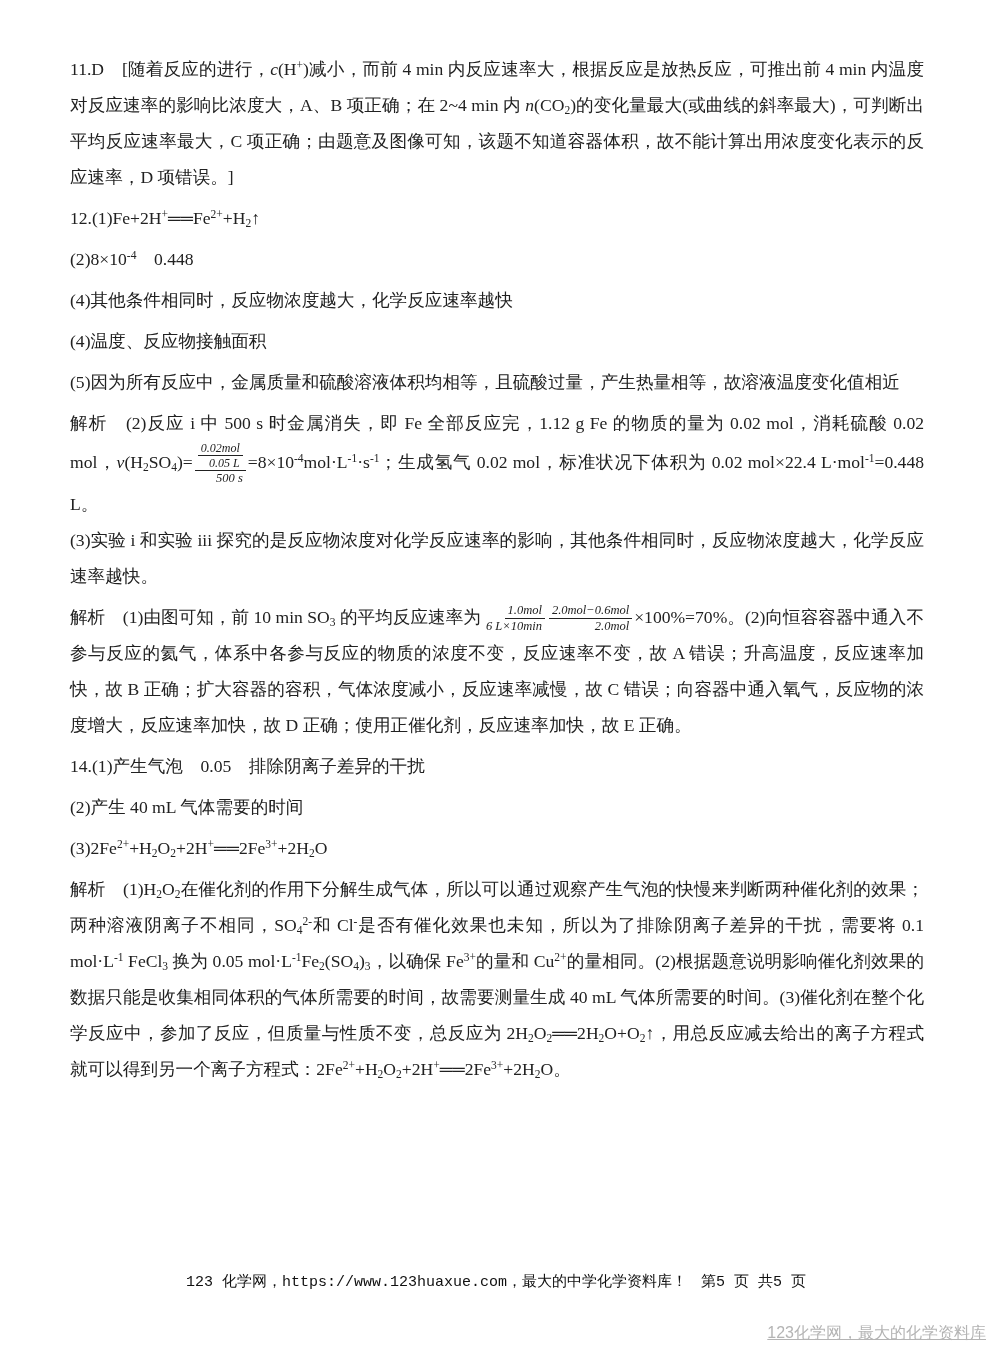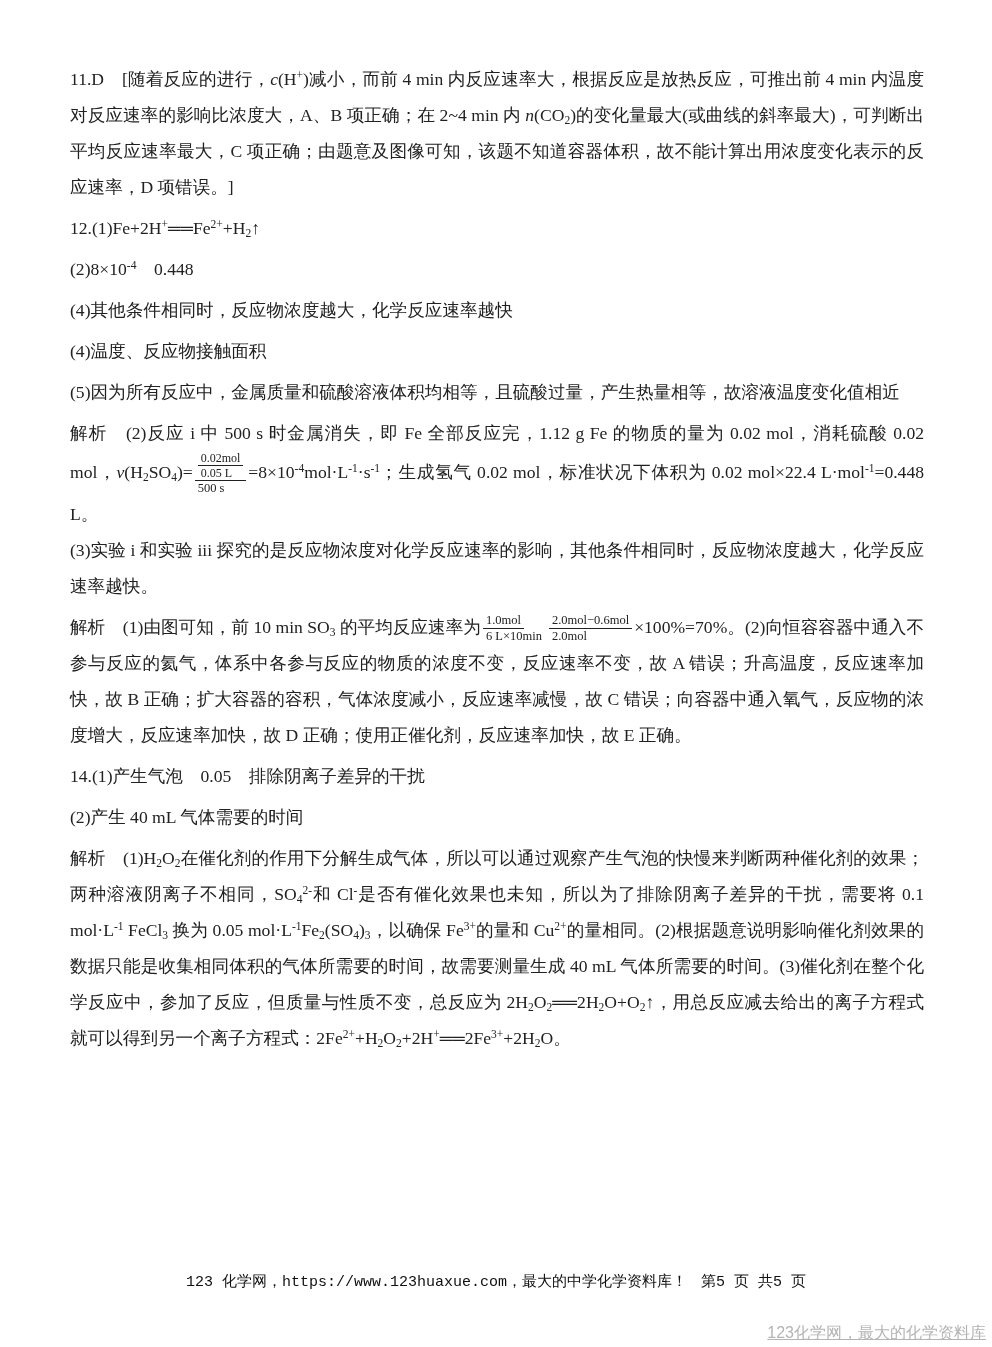--- a/index.html
+++ b/index.html
@@ -9,38 +9,39 @@
     margin:0 auto;
     background:#ffffff;
     color:#212121;
     font-family:"Liberation Serif","DejaVu Serif",serif;
     font-size:17.6px;
     line-height:36px;
     overflow:hidden;
   }
   .content{
     position:absolute;
-    left:70px;right:68px;top:56px;
+    left:70px;right:68px;top:46px;
     text-align:justify;
   }
   .content p{margin:0;}
   p.item{margin-top:5px;}
   sup,sub{font-size:11.5px;line-height:0;}
   sup{vertical-align:6px;}
   sub{vertical-align:-3px;}
   i{font-style:italic;}
   .frac{
     display:inline-flex;
     flex-direction:column;
-    align-items:flex-start;
+    align-items:flex-end;
     vertical-align:middle;
     text-align:center;
     font-size:12.5px;
     line-height:15px;
     margin:0 2px;
+    font-style:italic;
   }
   .fnum{border-bottom:1px solid #212121;padding:0 3px;}
   .fden{padding:0 3px;}
   .frac .frac{margin:0;font-size:12px;line-height:14px;}
   .footer{
     position:absolute;left:0;right:0;bottom:55px;
     text-align:center;
     font-family:Liberation Mono, monospace;
     font-size:15px;line-height:18px;
     color:#101010;
@@ -83,20 +84,21 @@
     <p class="item"><span>解析　(1)由图可知，前 10 min SO<sub>3</sub> 的平均反应速率为</span><span class="frac">
           <span class="fnum">1.0mol</span>
           <span class="fden">6 L×10min</span>
         </span><span class="frac">
           <span class="fnum">2.0mol−0.6mol</span>
           <span class="fden">2.0mol</span>
         </span><span>×100%=70%。(2)向恒容容器中通入不参与反应的氦气，体系中各参与反应的物质的浓度不变，反应速率不变，故 A 错误；升高温度，反应速率加快，故 B 正确；扩大容器的容积，气体浓度减小，反应速率减慢，故 C 错误；向容器中通入氧气，反应物的浓度增大，反应速率加快，故 D 正确；使用正催化剂，反应速率加快，故 E 正确。</span></p>
 
     <p class="item">14.(1)产生气泡　0.05　排除阴离子差异的干扰</p>
     <p class="item">(2)产生 40 mL 气体需要的时间</p>
+    <p class="item">(3)2Fe<sup>2+</sup>+H<sub>2</sub>O<sub>2</sub>+2H<sup>+</sup>══2Fe<sup>3+</sup>+2H<sub>2</sub>O</p>
     <p class="item">解析　(1)H<sub>2</sub>O<sub>2</sub>在催化剂的作用下分解生成气体，所以可以通过观察产生气泡的快慢来判断两种催化剂的效果；两种溶液阴离子不相同，SO<sub>4</sub><sup>2-</sup>和 Cl<sup>-</sup>是否有催化效果也未知，所以为了排除阴离子差异的干扰，需要将 0.1 mol·L<sup>-1</sup> FeCl<sub>3</sub> 换为 0.05 mol·L<sup>-1</sup>Fe<sub>2</sub>(SO<sub>4</sub>)<sub>3</sub>，以确保 Fe<sup>3+</sup>的量和 Cu<sup>2+</sup>的量相同。(2)根据题意说明影响催化剂效果的数据只能是收集相同体积的气体所需要的时间，故需要测量生成 40 mL 气体所需要的时间。(3)催化剂在整个化学反应中，参加了反应，但质量与性质不变，总反应为 2H<sub>2</sub>O<sub>2</sub>══2H<sub>2</sub>O+O<sub>2</sub>↑，用总反应减去给出的离子方程式就可以得到另一个离子方程式：2Fe<sup>2+</sup>+H<sub>2</sub>O<sub>2</sub>+2H<sup>+</sup>══2Fe<sup>3+</sup>+2H<sub>2</sub>O。</p>
 
   </div>
 
   <div class="footer"><span>123 化学网，https://www.123huaxue.com，最大的中学化学资料库！</span><span class="pageinfo">第5 页 共5 页</span></div>
 
   <div class="watermark">123化学网，最大的化学资料库</div>
 </div>
 
 </body></html>

